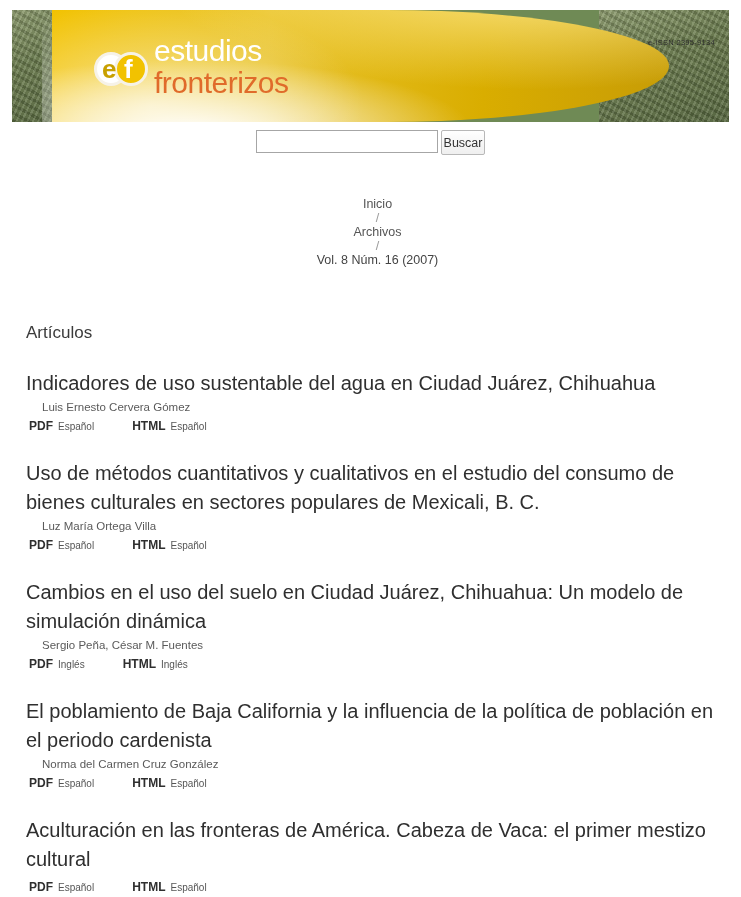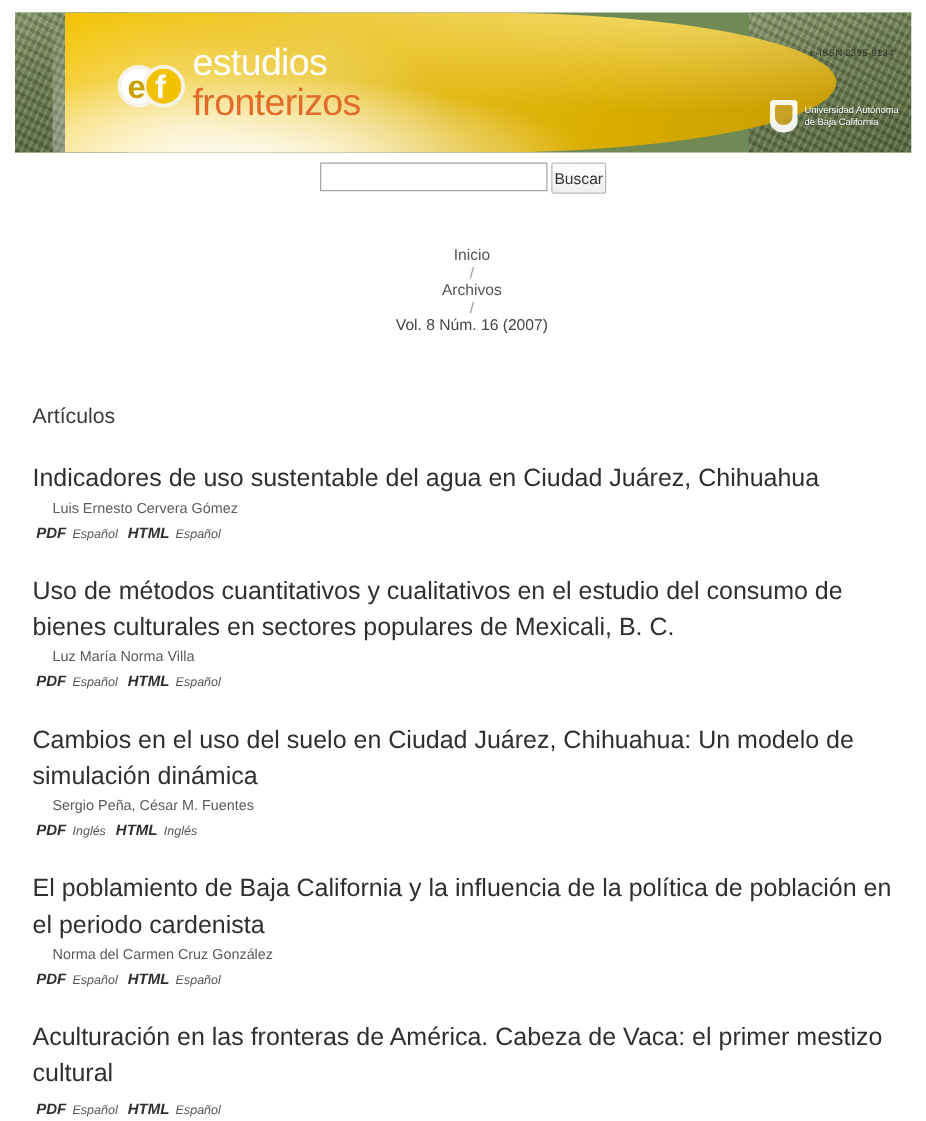--- a/index.html
+++ b/index.html
@@ -226,23 +226,22 @@
   .article .authors {
     font-size: 11.5px;
     color: #5a5a5a;
     margin-top: 3px;
     margin-left: 16px;
   }
   .galleys {
     margin-top: 6px;
     display: flex;
     align-items: baseline;
-    gap: 8px;
+    gap: 38px;
     padding-left: 3px;
-    font-style: italic;
   }
   .galley {
     display: flex;
     align-items: baseline;
     gap: 5px;
     cursor: pointer;
   }
   .galley .fmt {
     font-size: 12px;
     font-weight: bold;
@@ -271,27 +270,20 @@
       <div class="ef f">f</div>
     </div>
 
     <div class="mast-title">
       <div class="t1">estudios</div>
       <div class="t2">fronterizos</div>
     </div>
 
     <div class="eissn">e-ISSN  2395-9134</div>
 
-    <div class="uabc">
-      <div class="shield"></div>
-      <div class="utext">
-        <div>Universidad Autónoma</div>
-        <div>de Baja California</div>
-      </div>
-    </div>
   </div>
 
 
   <div class="searchrow">
     <div class="search-wrap">
       <input class="search-input" type="text" value="" placeholder="" style="">
       <button class="search-btn">Buscar</button>
     </div>
   </div>
 
@@ -316,21 +308,21 @@
         </div>
         <div class="galley">
           <span class="fmt">HTML</span>
           <span class="lang">Español</span>
         </div>
       </div>
     </div>
 
     <div class="article">
       <div class="title">Uso de métodos cuantitativos y cualitativos en el estudio del consumo de bienes culturales en sectores populares de Mexicali, B. C.</div>
-      <div class="authors">Luz María Norma Villa</div>
+      <div class="authors">Luz María Ortega Villa</div>
       <div class="galleys">
         <div class="galley">
           <span class="fmt">PDF</span>
           <span class="lang">Español</span>
         </div>
         <div class="galley">
           <span class="fmt">HTML</span>
           <span class="lang">Español</span>
         </div>
       </div>

